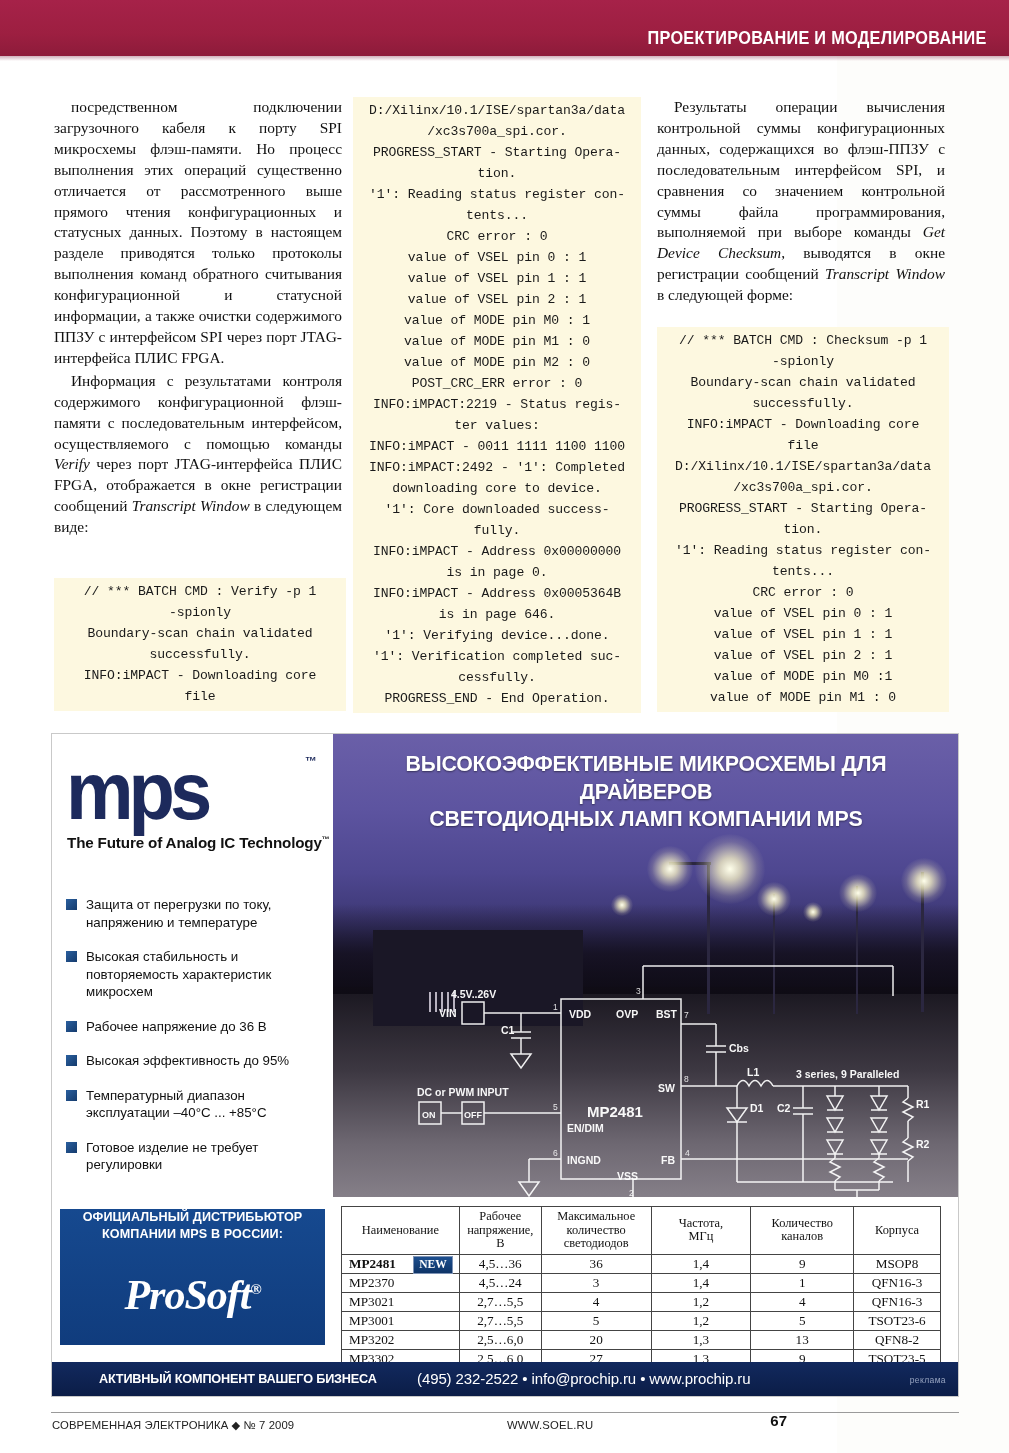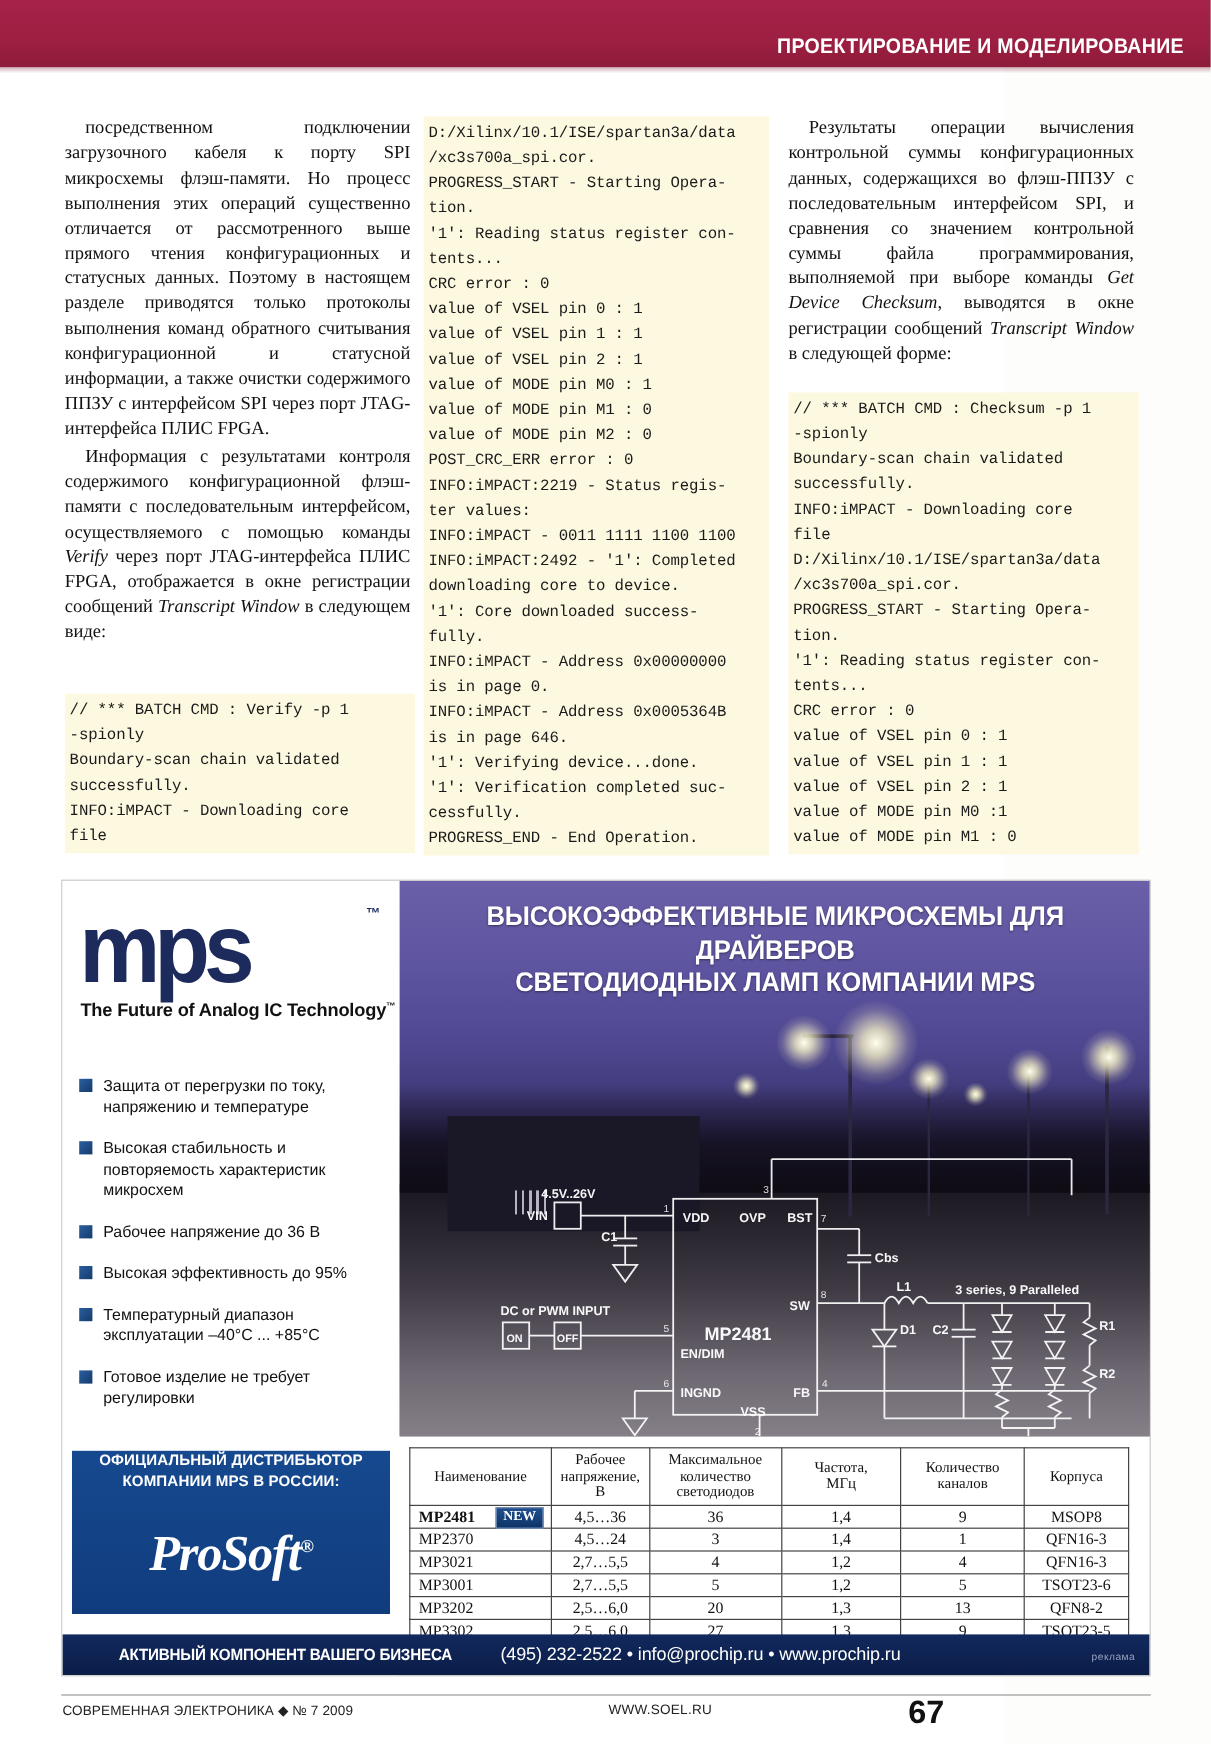--- a/index.html
+++ b/index.html
@@ -59,20 +59,21 @@
   .code {
     background: #fdf8e0;
     font-family: "Liberation Mono", monospace;
     font-size: 13.1px;
     line-height: 21.0px;
     color: #1a1a1a;
     padding: 3px 4px 4px 4px;
     white-space: pre-wrap;
     word-break: break-word;
     letter-spacing: -0.1px;
+    text-align: center;
   }
   #code1 { position:absolute; left:54px; top:578px; width:292px; }
   #code3 { position:absolute; left:657px; top:327px; width:292px; }
 
   
   .ad {
     position: absolute; left: 51px; top: 733px;
     width: 908px; height: 664px;
     background: #ffffff;
     border: 1px solid #c9c9c9;
@@ -311,21 +312,21 @@
     font-size:11.3px; color:#222; letter-spacing:0.1px;
   }
   .footer-center {
     position:absolute; left:507px; top:1419px;
     font-family:"Liberation Sans", sans-serif;
     font-size:11.3px; color:#222; letter-spacing:0.2px;
   }
   .footer-page {
     position:absolute; right:50px; top:1412px;
     font-family:"Liberation Sans", sans-serif;
-    font-weight:bold; font-size:27px; color:#111;
+    font-weight:bold; font-size:15px; color:#111;
   }
 </style>
 </head>
 <body>
 
 <div id="page">
 
   <div class="banner">
     <div class="banner-title">ПРОЕКТИРОВАНИЕ И МОДЕЛИРОВАНИЕ</div>
   </div>

